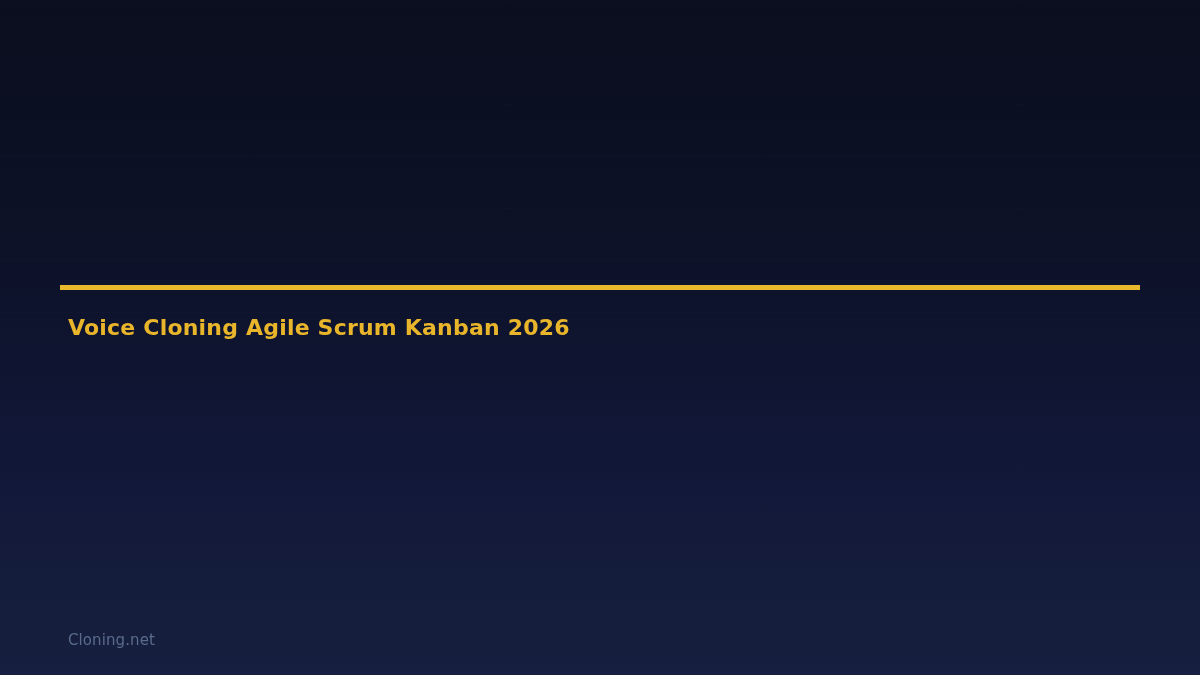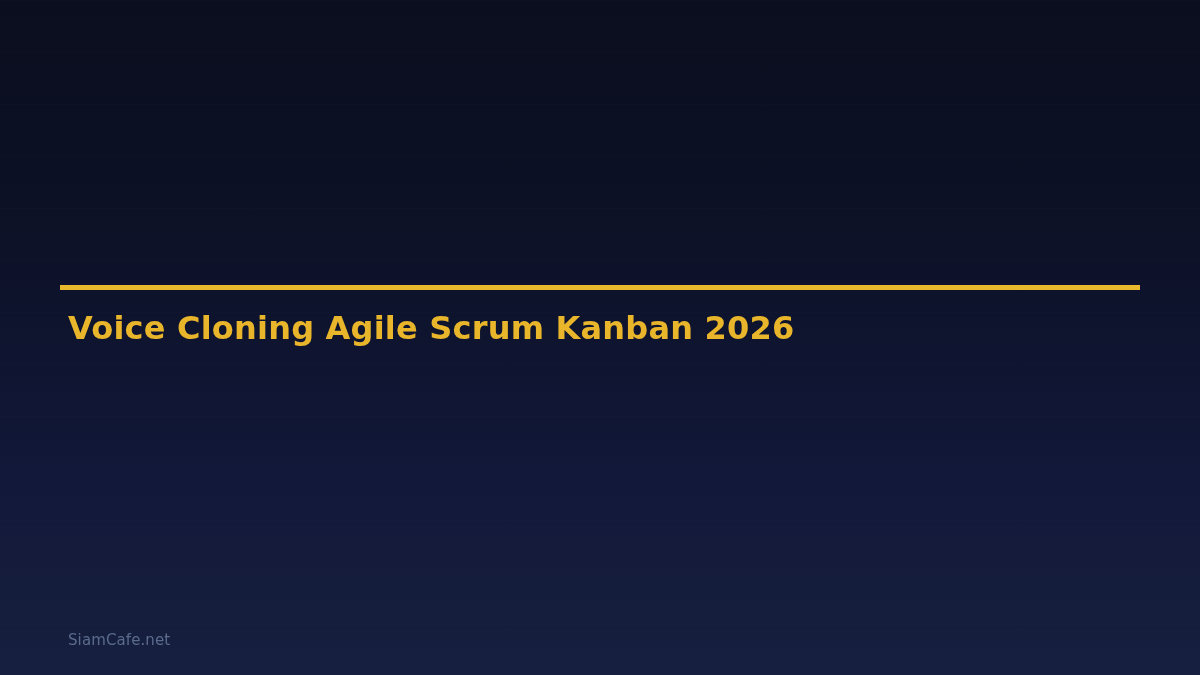--- a/index.html
+++ b/index.html
@@ -63,21 +63,21 @@
     border-radius: 0;
   }
 
   .slide-title {
     margin: 0;
     padding: 0;
     position: absolute;
     left: 8px;
     top: 23px;
     white-space: nowrap;
-    font-size: 32px;
+    font-size: 22px;
     line-height: 40px;
     font-weight: bold;
     letter-spacing: 0.2px;
     color: #e8b52b;
   }
 
   
   .footer {
     position: absolute;
     left: 68px;
@@ -99,16 +99,16 @@
 <div class="slide">
 
   <div class="grain"></div>
 
   <div class="title-block">
     <div class="accent-rule"></div>
     <h1 class="slide-title">Voice Cloning Agile Scrum Kanban 2026</h1>
   </div>
 
   <div class="footer">
-    <span class="footer-brand">SiamCafe.net</span>
+    <span class="footer-brand">Cloning.net</span>
   </div>
 
 </div>
 
 </body></html>

